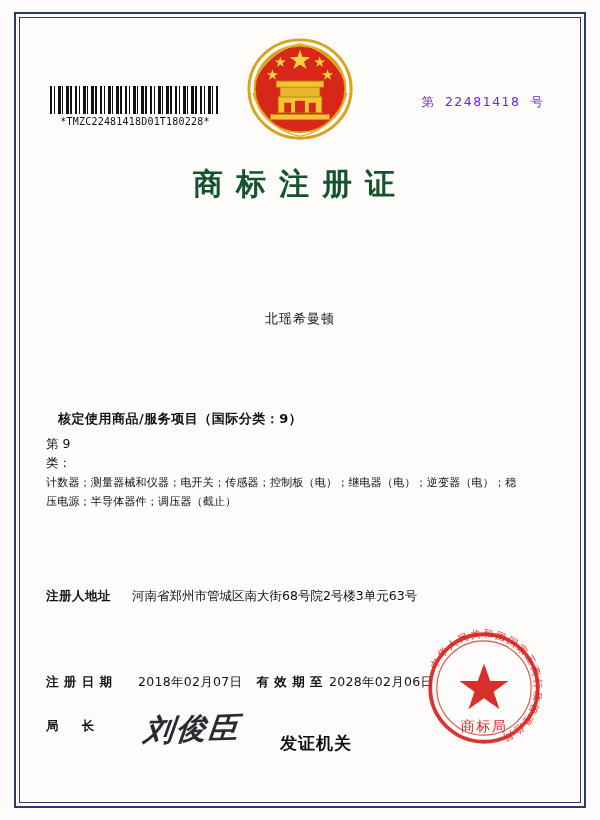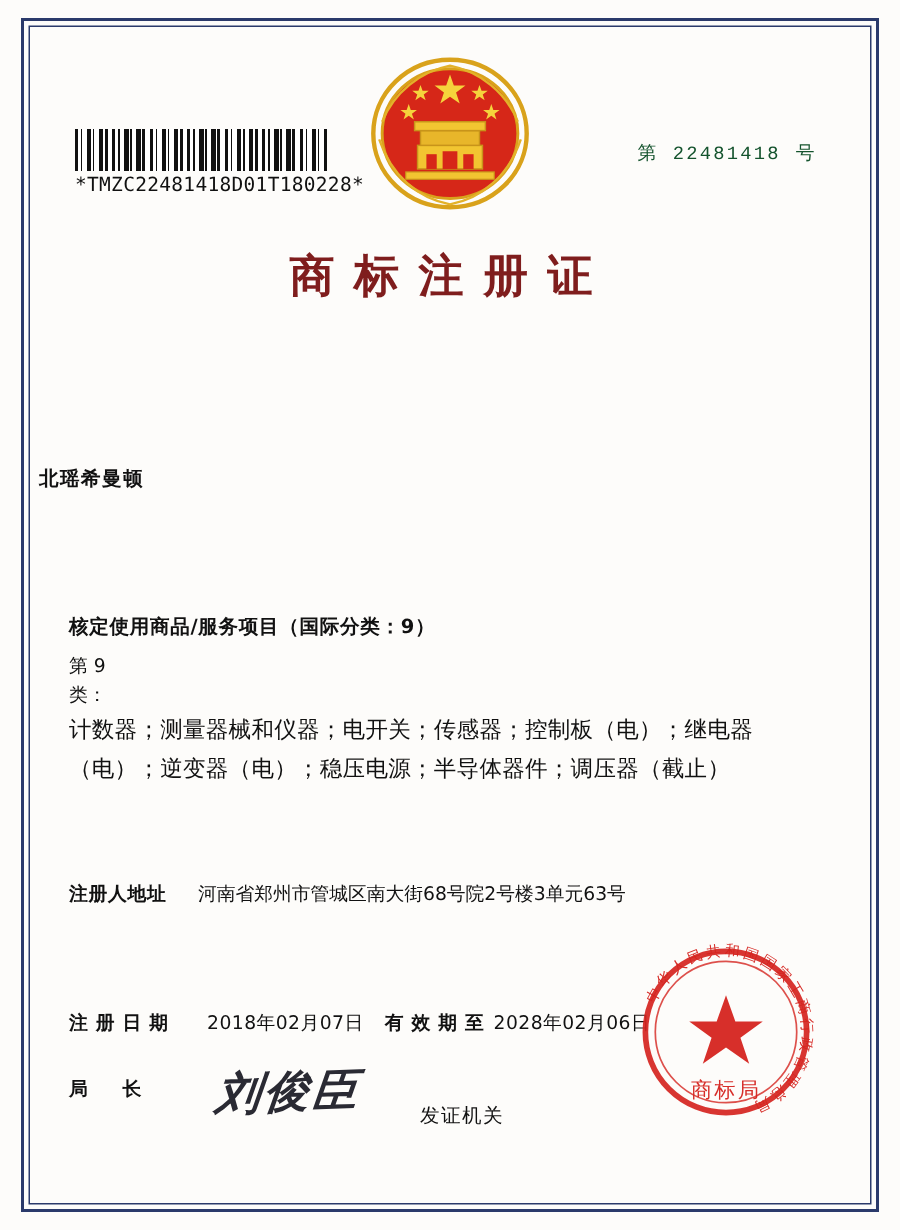--- a/index.html
+++ b/index.html
@@ -62,36 +62,35 @@
       repeating-linear-gradient(to right,
         #111 0px, #111 2px, #fff 2px, #fff 4px,
         #111 4px, #111 5px, #fff 5px, #fff 8px,
         #111 8px, #111 11px, #fff 11px, #fff 12px,
         #111 12px, #111 13px, #fff 13px, #fff 16px,
         #111 16px, #111 19px, #fff 19px, #fff 20px,
         #111 20px, #111 22px, #fff 22px, #fff 25px);
   }
   .barcode-text {
     font-family: "DejaVu Sans Mono", "Liberation Mono", monospace;
-    font-size: 13px;
+    font-size: 10px;
     letter-spacing: 0.2px;
     margin-top: 2px;
     color: #111;
   }
 
   
   .serial {
     position: absolute;
     right: 30px;
     top: 70px;
     font-size: 12.5px;
-    color: #14532d;
+    color: #6d28d9;
     letter-spacing: 1px;
     white-space: nowrap;
-    font-family: Liberation Mono, monospace;
   }
   .serial .num {
     letter-spacing: 1.5px;
     margin: 0 10px;
   }
 
   
   .emblem {
     position: absolute;
     left: 50%;
@@ -107,50 +106,50 @@
     position: absolute;
     top: 140px;
     left: 0;
     right: 12px;
     text-align: center;
     font-family: Liberation Serif, serif;
     font-size: 30px;
     font-weight: bold;
     letter-spacing: 13px;
     text-indent: 13px;
-    color: #7f1d1d;
+    color: #14532d;
   }
 
   
   .mark-area {
     position: absolute;
     top: 262px;
     left: 0;
     right: 0;
     height: 85px;
-    font-weight: bold;
+    text-align: center;
   }
   .mark-text {
     font-family: "DejaVu Serif", "Liberation Serif", serif;
     font-size: 13px;
     letter-spacing: 1px;
     color: #111;
     margin-top: 24px;
   }
 
   
   .field {
     position: absolute;
     left: 20px;
     right: 20px;
     font-size: 12.5px;
     color: #111;
     line-height: 1.55;
   }
-  .f-goods-head { top: 385px; font-weight: bold; font-size: 13px; letter-spacing: 0.5px;}
+  .f-goods-head { top: 385px; font-weight: bold; font-size: 13px; letter-spacing: 0.5px; margin-left: 12px;}
   .f-goods-body { top: 410px; }
   .f-owner      { top: 500px; }
   .f-address    { top: 562px; text-decoration: underline; }
   .f-dates      { top: 648px; }
   .f-director   { top: 692px; }
 
   .label {
     display: inline-block;
     font-weight: bold;
     letter-spacing: 0.5px;
@@ -166,21 +165,21 @@
     display: inline-block;
     font-weight: normal;
     width: 52px;
     vertical-align: top;
   }
   .goods-list {
     display: inline-block;
     width: 480px;
     vertical-align: top;
     line-height: 1.75;
-    font-size: 15px;
+    font-size: 11px;
     letter-spacing: 0.2px;
   }
   .date-val { margin: 0 6px; letter-spacing: 0.3px; }
   .mid-label { font-weight: bold; margin-left: 8px; letter-spacing: 0.5px;}
 
   
   .signature {
     display: inline-block;
     font-family: "DejaVu Serif", "Liberation Serif", serif;
     font-size: 30px;
@@ -188,24 +187,24 @@
     font-weight: bold;
     color: #2a2a33;
     letter-spacing: 2px;
     transform: skewX(-8deg) rotate(-2deg);
     margin-left: 12px;
     margin-right: 14px;
     position: relative;
     top: -10px;
   }
   .issuer-label {
-    font-weight: normal;
+    font-weight: bold;
     letter-spacing: 1px;
     margin-left: 26px;
-    font-size: 13px;
+    font-size: 17px;
   }
 
   
   .seal {
     position: absolute;
     right: 24px;
     bottom: 42px;
     width: 132px;
     height: 132px;
   }

